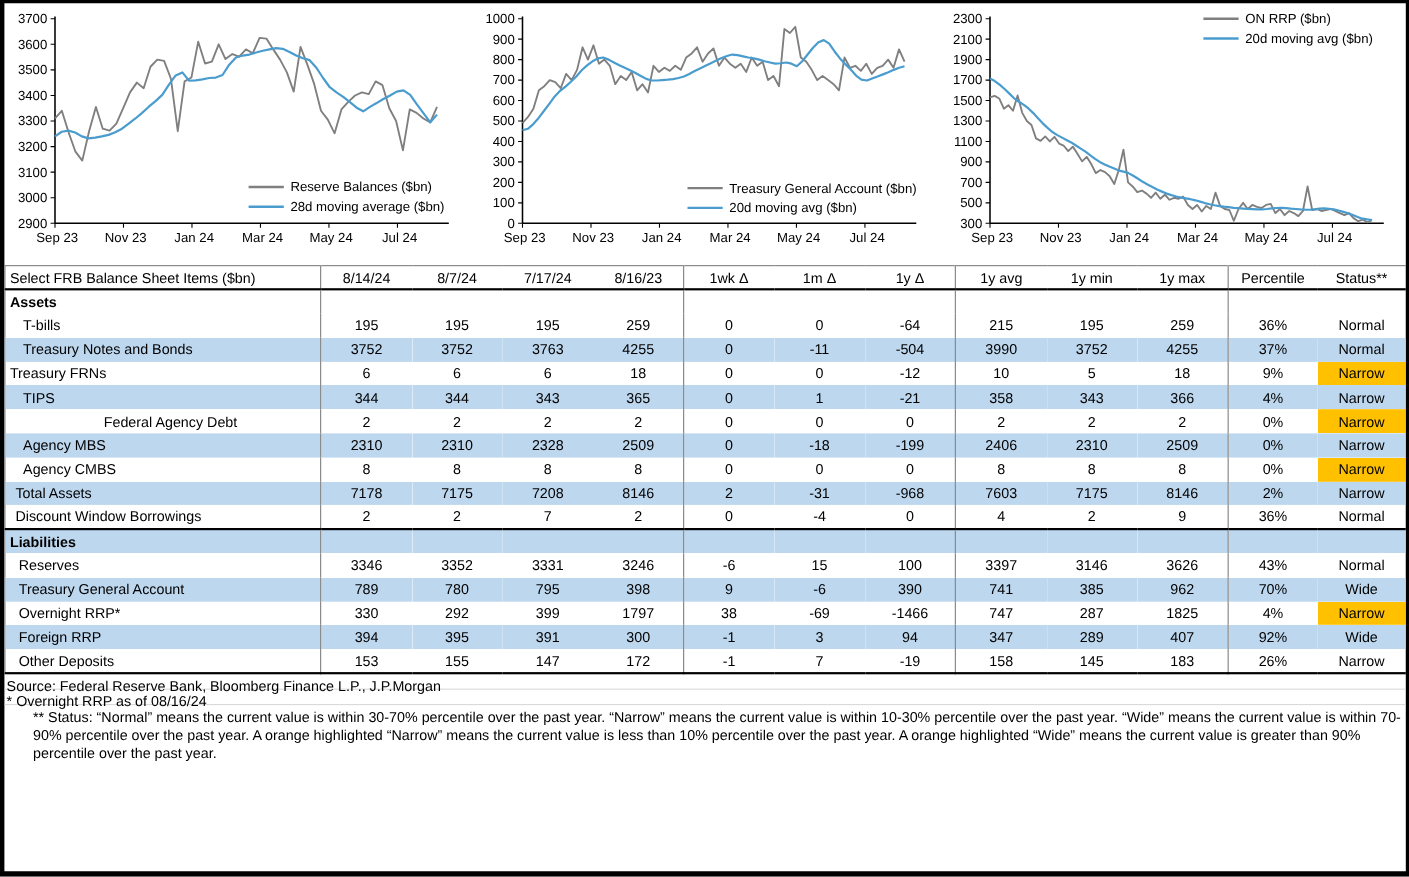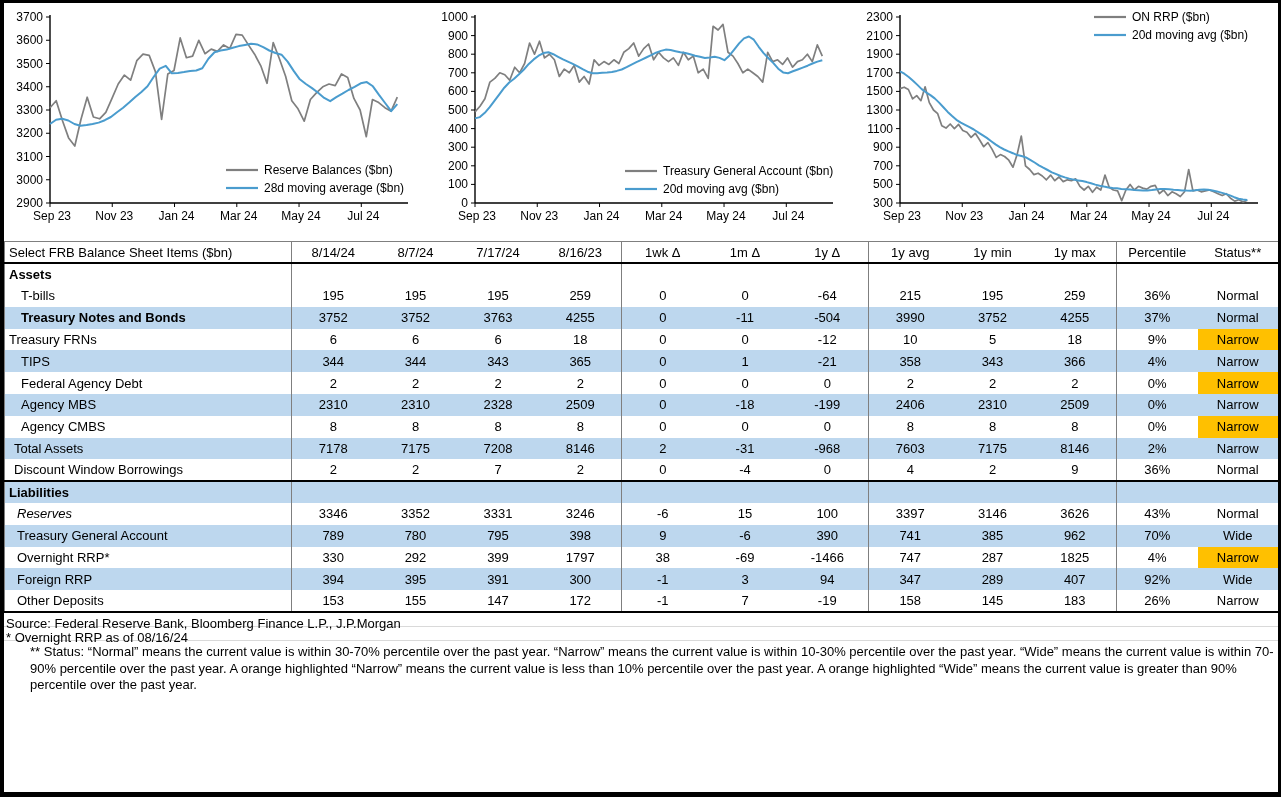--- a/index.html
+++ b/index.html
@@ -257,21 +257,21 @@
           <td class="gdiv">0</td>
           <td>0</td>
           <td>-64</td>
           <td class="gdiv">215</td>
           <td>195</td>
           <td>259</td>
           <td class="gdiv">36%</td>
           <td>Normal</td>
         </tr>
         <tr class="stripe">
-          <td class="lbl" style="padding-left: 16px; font-weight: bold;">Treasury Notes and Bonds</td>
+          <td class="lbl" style="padding-left: 16px;">Treasury Notes and Bonds</td>
           <td class="gdiv">3752</td>
           <td>3752</td>
           <td>3763</td>
           <td>4255</td>
           <td class="gdiv">0</td>
           <td>-11</td>
           <td>-504</td>
           <td class="gdiv">3990</td>
           <td>3752</td>
           <td>4255</td>
@@ -302,21 +302,21 @@
           <td class="gdiv">0</td>
           <td>1</td>
           <td>-21</td>
           <td class="gdiv">358</td>
           <td>343</td>
           <td>366</td>
           <td class="gdiv">4%</td>
           <td class="orange">Narrow</td>
         </tr>
         <tr>
-          <td class="lbl" style="padding-left: 16px;">Federal Agency Debt</td>
+          <td class="lbl" style="padding-left: 16px; text-align: center;">Federal Agency Debt</td>
           <td class="gdiv">2</td>
           <td>2</td>
           <td>2</td>
           <td>2</td>
           <td class="gdiv">0</td>
           <td>0</td>
           <td>0</td>
           <td class="gdiv">2</td>
           <td>2</td>
           <td>2</td>
@@ -392,21 +392,21 @@
           <td class="gdiv"></td>
           <td></td>
           <td></td>
           <td class="gdiv"></td>
           <td></td>
           <td></td>
           <td class="gdiv"></td>
           <td></td>
         </tr>
         <tr>
-          <td class="lbl" style="padding-left: 12px; font-style: italic;">Reserves</td>
+          <td class="lbl" style="padding-left: 12px;">Reserves</td>
           <td class="gdiv">3346</td>
           <td>3352</td>
           <td>3331</td>
           <td>3246</td>
           <td class="gdiv">-6</td>
           <td>15</td>
           <td>100</td>
           <td class="gdiv">3397</td>
           <td>3146</td>
           <td>3626</td>

